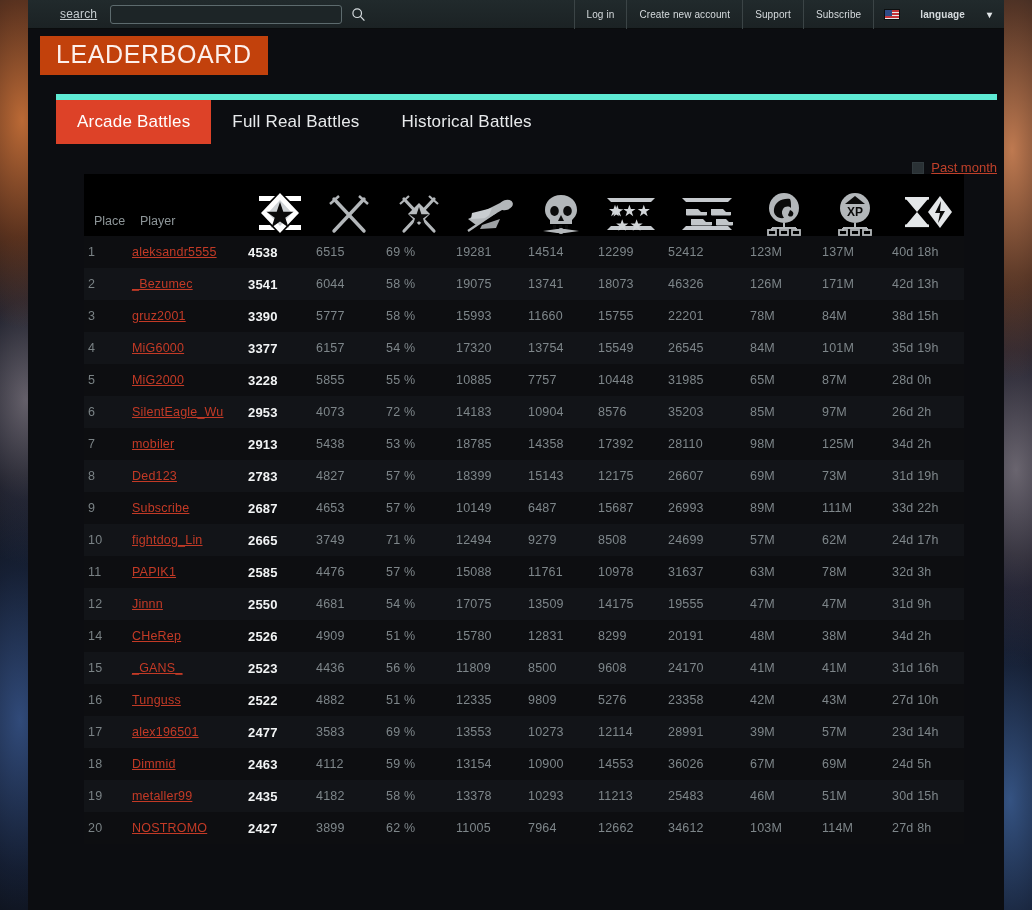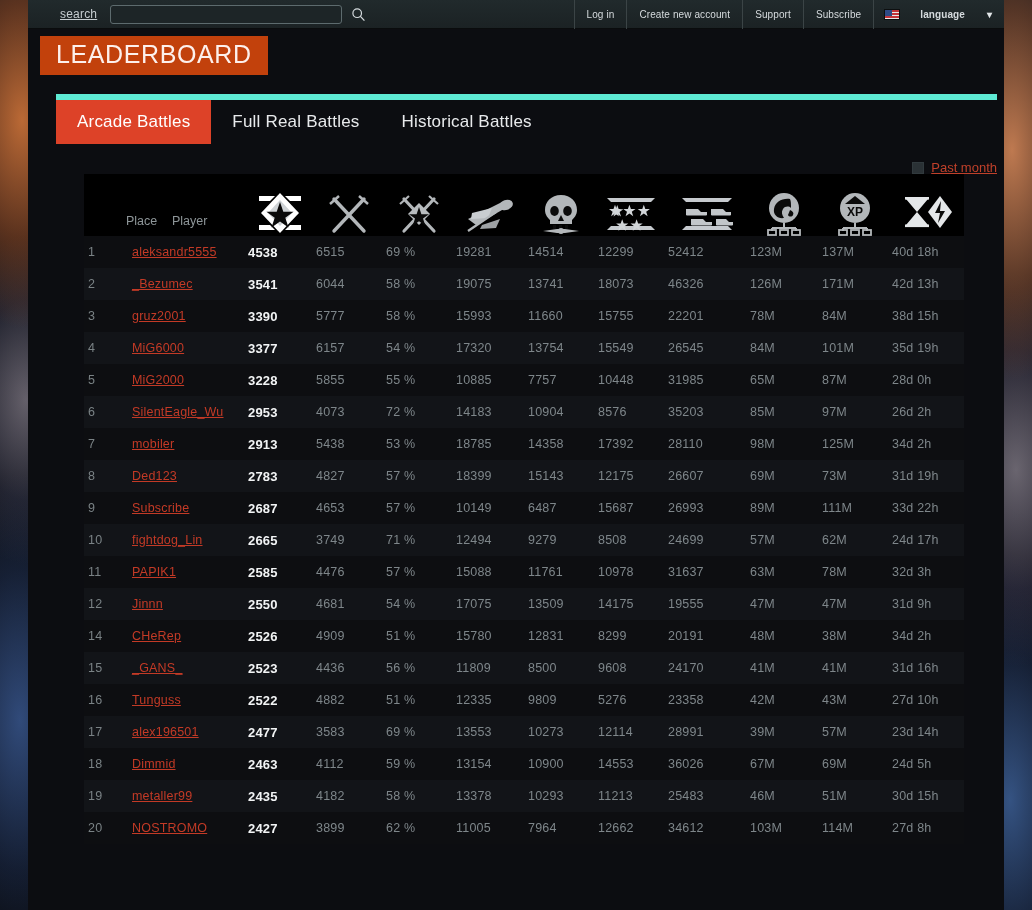--- a/index.html
+++ b/index.html
@@ -138,21 +138,21 @@
   table { border-collapse: collapse; width: 870px; table-layout: fixed; }
 
   thead th {
     background: #000;
     height: 62px;
     vertical-align: bottom;
     padding: 0 0 8px 0;
     font-weight: normal;
   }
   thead th.icon-th { vertical-align: middle; padding: 0; }
-  .hdr-text { color: #8e9699; font-size: 12.5px; text-align: left; padding-left: 10px; margin-left: 32px; }
+  .hdr-text { color: #8e9699; font-size: 12.5px; text-align: left; padding-left: 10px; }
   .icon-cell { display: flex; align-items: flex-end; justify-content: center; height: 62px; }
 
   tbody tr { height: 32px; }
   tbody tr:nth-child(odd) { background: #0d0e11; }
   tbody tr:nth-child(even) { background: #121418; }
 
   tbody td {
     font-size: 12.5px;
     color: #7e868a;
     height: 32px;

